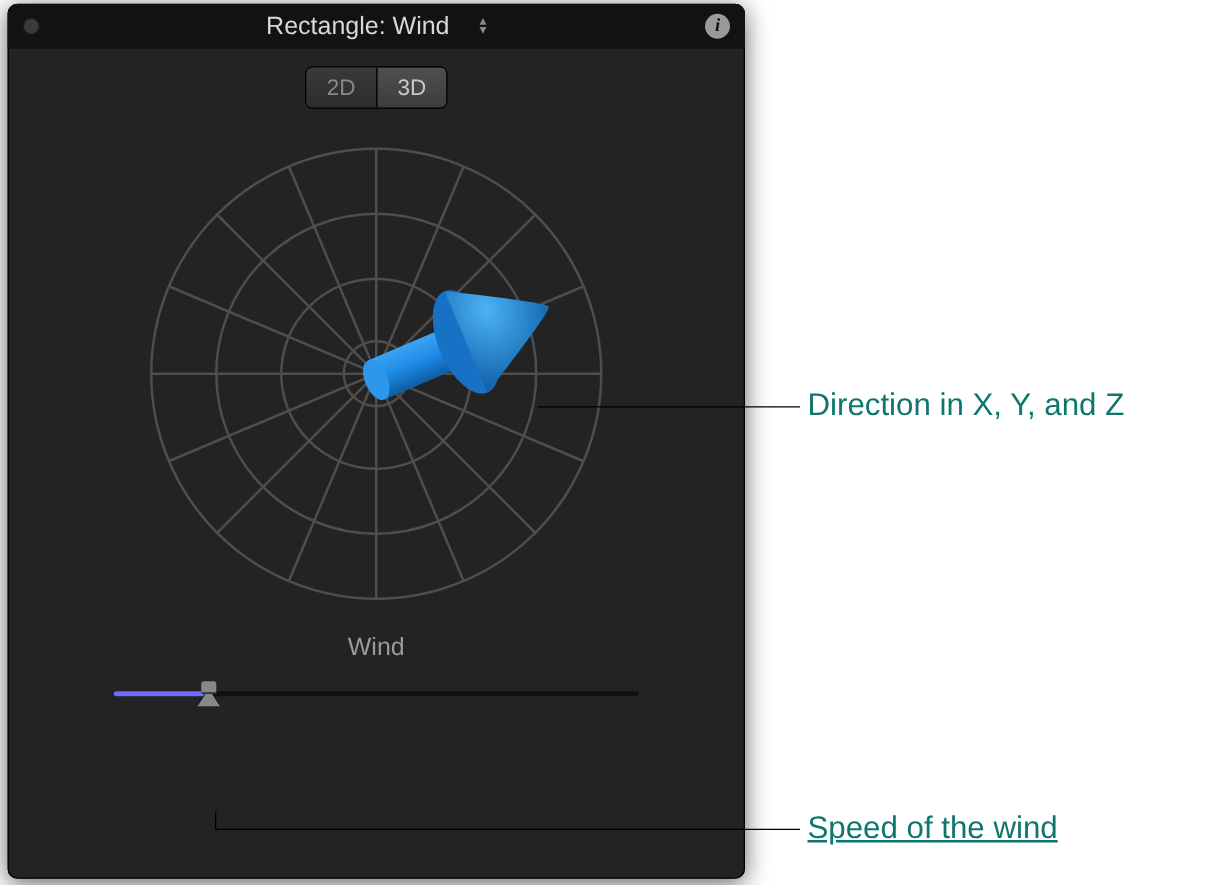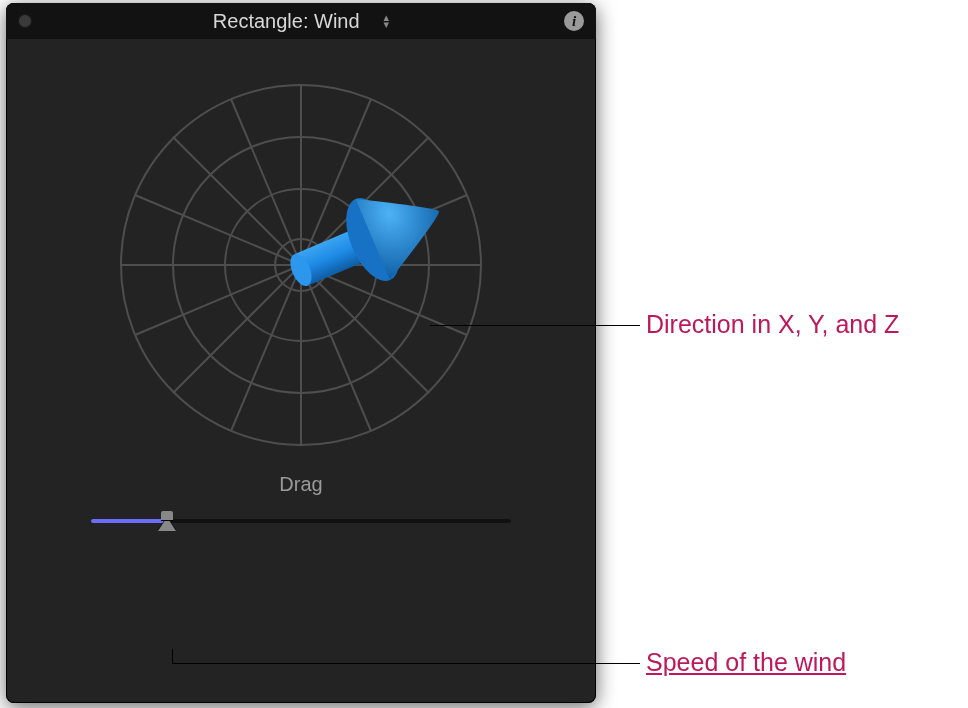--- a/index.html
+++ b/index.html
@@ -161,21 +161,21 @@
     left:3px; top:0;
     width:12px; height:10px;
     background:#888;
     border-radius:2px 2px 0 0;
     box-shadow: 0 -1px 0 #000 inset;
   }
 
   
   .callout {
     position: absolute;
-    color: #be185d;
+    color: #0f766e;
     font-size: 25px;
     font-family: -apple-system, "Helvetica Neue", Arial, sans-serif;
   }
   .lead {
     position: absolute;
     background: #000;
     height: 1px;
   }
 </style>
 </head>
@@ -192,20 +192,24 @@
         <span>▾</span>
       </span>
     </div>
     <div class="info-btn">
       <span>i</span>
     </div>
   </div>
 
   <div class="body">
 
+    <div class="segmented">
+      <div class="seg inactive">2D</div>
+      <div class="seg">3D</div>
+    </div>
 
 
     <div class="dial-wrap">
       <svg viewBox="0 0 380 380">
         <g stroke="#4e4e4e" stroke-width="2" fill="none">
           <ellipse cx="190" cy="190" rx="180" ry="180"></ellipse>
           <ellipse cx="190" cy="190" rx="128" ry="128"></ellipse>
           <ellipse cx="190" cy="190" rx="76" ry="76"></ellipse>
           <ellipse cx="190" cy="190" rx="26" ry="26"></ellipse>
 
@@ -239,21 +243,21 @@
             <ellipse cx="0" cy="0" rx="9" ry="17" fill="#2d97ee"></ellipse>
 
             <ellipse cx="78" cy="0" rx="22" ry="44" fill="#1771c4"></ellipse>
 
             <path d="M78,-44 Q150,-4 150,0 Q150,4 78,44 Z" fill="url(#coneG)"></path>
           </g>
         </g>
       </svg>
     </div>
 
-    <div class="speed-label">Drag</div>
+    <div class="speed-label">Wind</div>
 
     <div class="slider">
       <div class="track-full"></div>
       <div class="track-fill" id="fill" style="width: 18%;"></div>
       <div class="thumb" id="thumb" style="left: 18%;"></div>
     </div>
 
   </div>
 </div>
 

